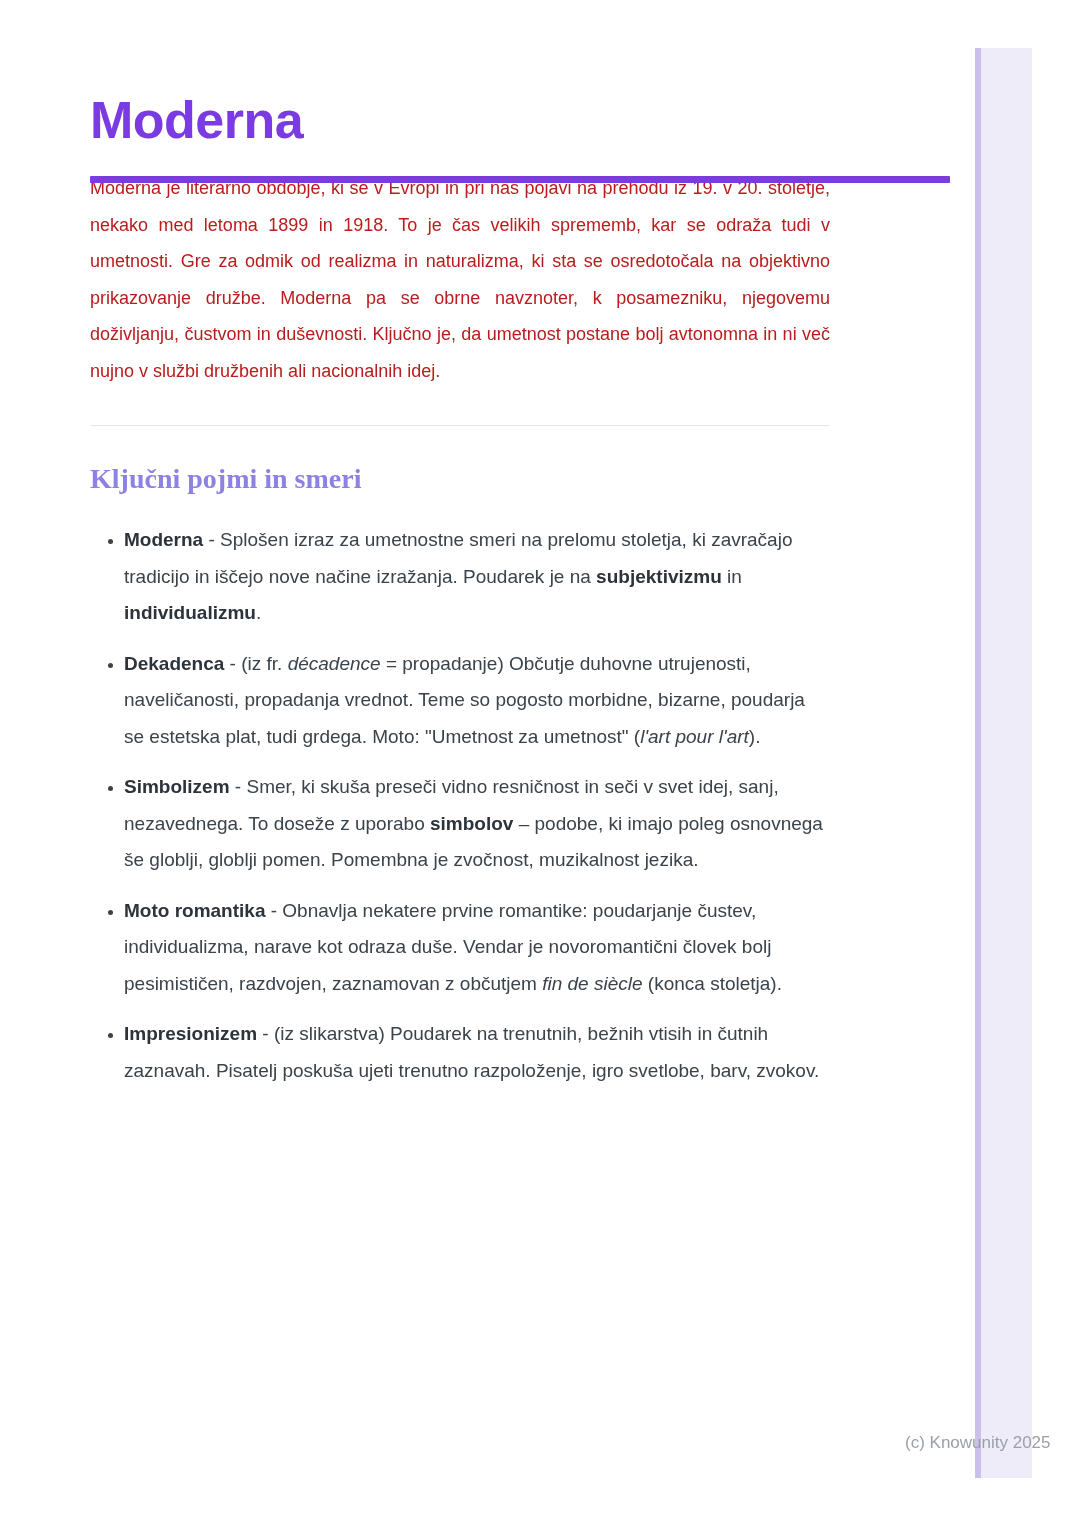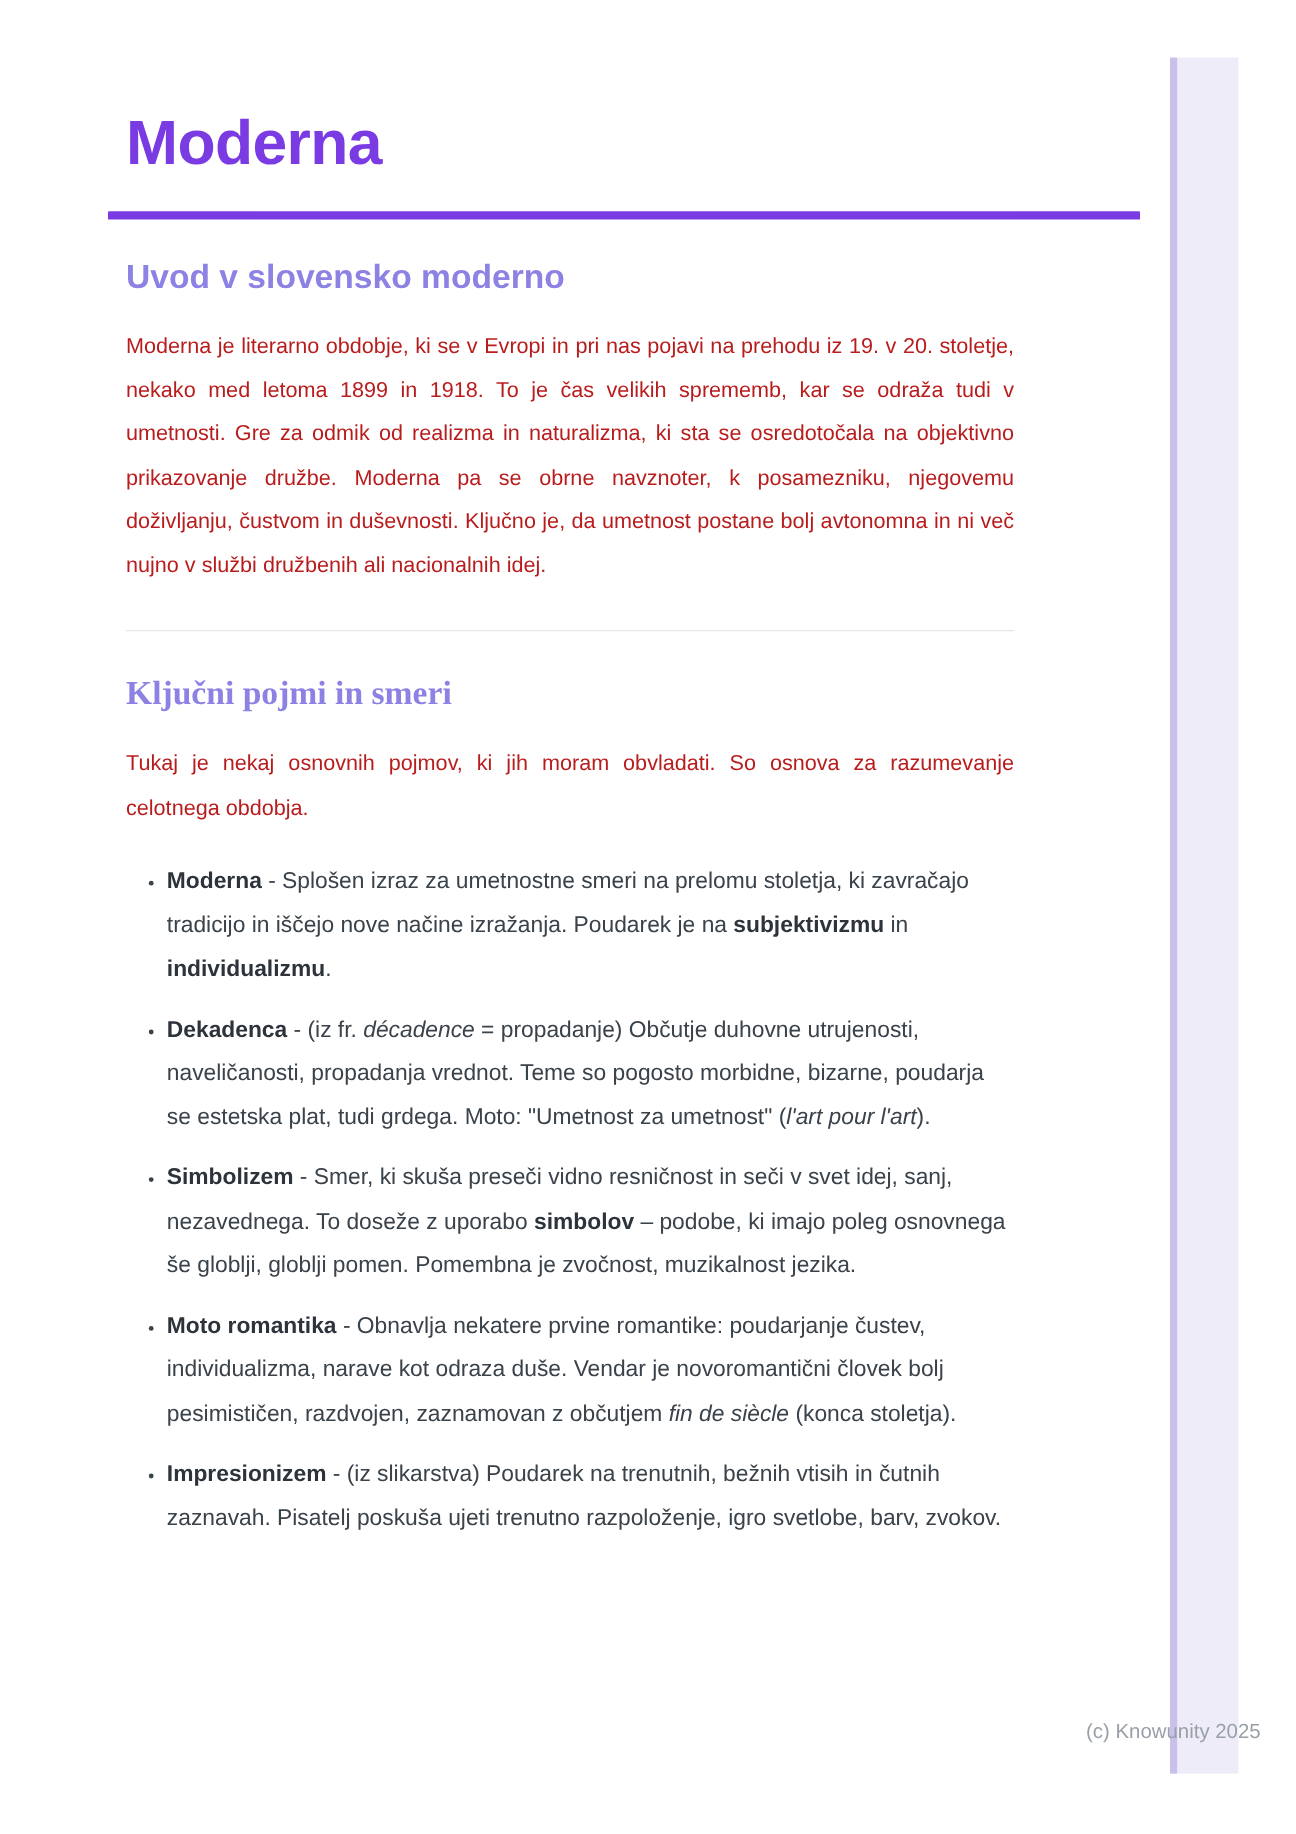--- a/index.html
+++ b/index.html
@@ -23,21 +23,20 @@
     height: 1430px;
     background: #efecf9;
     border-left: 6px solid #cbbfec;
     box-sizing: border-box;
   }
   .content {
     position: absolute;
     left: 90px;
     top: 0;
     width: 740px;
-    margin-left: 15px;
   }
   .doc-title {
     margin: 0;
     padding-top: 92px;
     font-size: 52px;
     line-height: 56px;
     font-weight: bold;
     letter-spacing: -0.5px;
     color: #7b3be2;
   }
@@ -101,27 +100,25 @@
   }
 </style>
 </head>
 <body>
 
 <div class="side-panel"></div>
 
 <div class="content">
   <h1 class="doc-title">Moderna</h1>
 
-  <h2 class="section-heading heading-1">Uvod v slovensko moderno</h2>
   <p class="body-paragraph">Moderna je literarno obdobje, ki se v Evropi in pri nas pojavi na prehodu iz 19. v 20. stoletje, nekako med letoma 1899 in 1918. To je čas velikih sprememb, kar se odraža tudi v umetnosti. Gre za odmik od realizma in naturalizma, ki sta se osredotočala na objektivno prikazovanje družbe. Moderna pa se obrne navznoter, k posamezniku, njegovemu doživljanju, čustvom in duševnosti. Ključno je, da umetnost postane bolj avtonomna in ni več nujno v službi družbenih ali nacionalnih idej.</p>
 
   <hr class="section-divider">
 
   <h2 class="section-heading heading-2">Ključni pojmi in smeri</h2>
-  <p class="body-paragraph">Tukaj je nekaj osnovnih pojmov, ki jih moram obvladati. So osnova za razumevanje celotnega obdobja.</p>
 
   <ul class="term-list">
       <li><strong>Moderna</strong><span> - Splošen izraz za umetnostne smeri na prelomu stoletja, ki zavračajo tradicijo in iščejo nove načine izražanja. Poudarek je na </span><strong>subjektivizmu</strong><span> in </span><strong>individualizmu</strong><span>.</span></li>
       <li><strong>Dekadenca</strong><span> - (iz fr. </span><em>décadence</em><span> = propadanje) Občutje duhovne utrujenosti, naveličanosti, propadanja vrednot. Teme so pogosto morbidne, bizarne, poudarja se estetska plat, tudi grdega. Moto: "Umetnost za umetnost" (</span><em>l'art pour l'art</em><span>).</span></li>
       <li><strong>Simbolizem</strong><span> - Smer, ki skuša preseči vidno resničnost in seči v svet idej, sanj, nezavednega. To doseže z uporabo </span><strong>simbolov</strong><span> – podobe, ki imajo poleg osnovnega še globlji, globlji pomen. Pomembna je zvočnost, muzikalnost jezika.</span></li>
       <li><strong>Moto romantika</strong><span> - Obnavlja nekatere prvine romantike: poudarjanje čustev, individualizma, narave kot odraza duše. Vendar je novoromantični človek bolj pesimističen, razdvojen, zaznamovan z občutjem </span><em>fin de siècle</em><span> (konca stoletja).</span></li>
       <li><strong>Impresionizem</strong><span> - (iz slikarstva) Poudarek na trenutnih, bežnih vtisih in čutnih zaznavah. Pisatelj poskuša ujeti trenutno razpoloženje, igro svetlobe, barv, zvokov.</span></li>
     </ul>
 </div>
 

